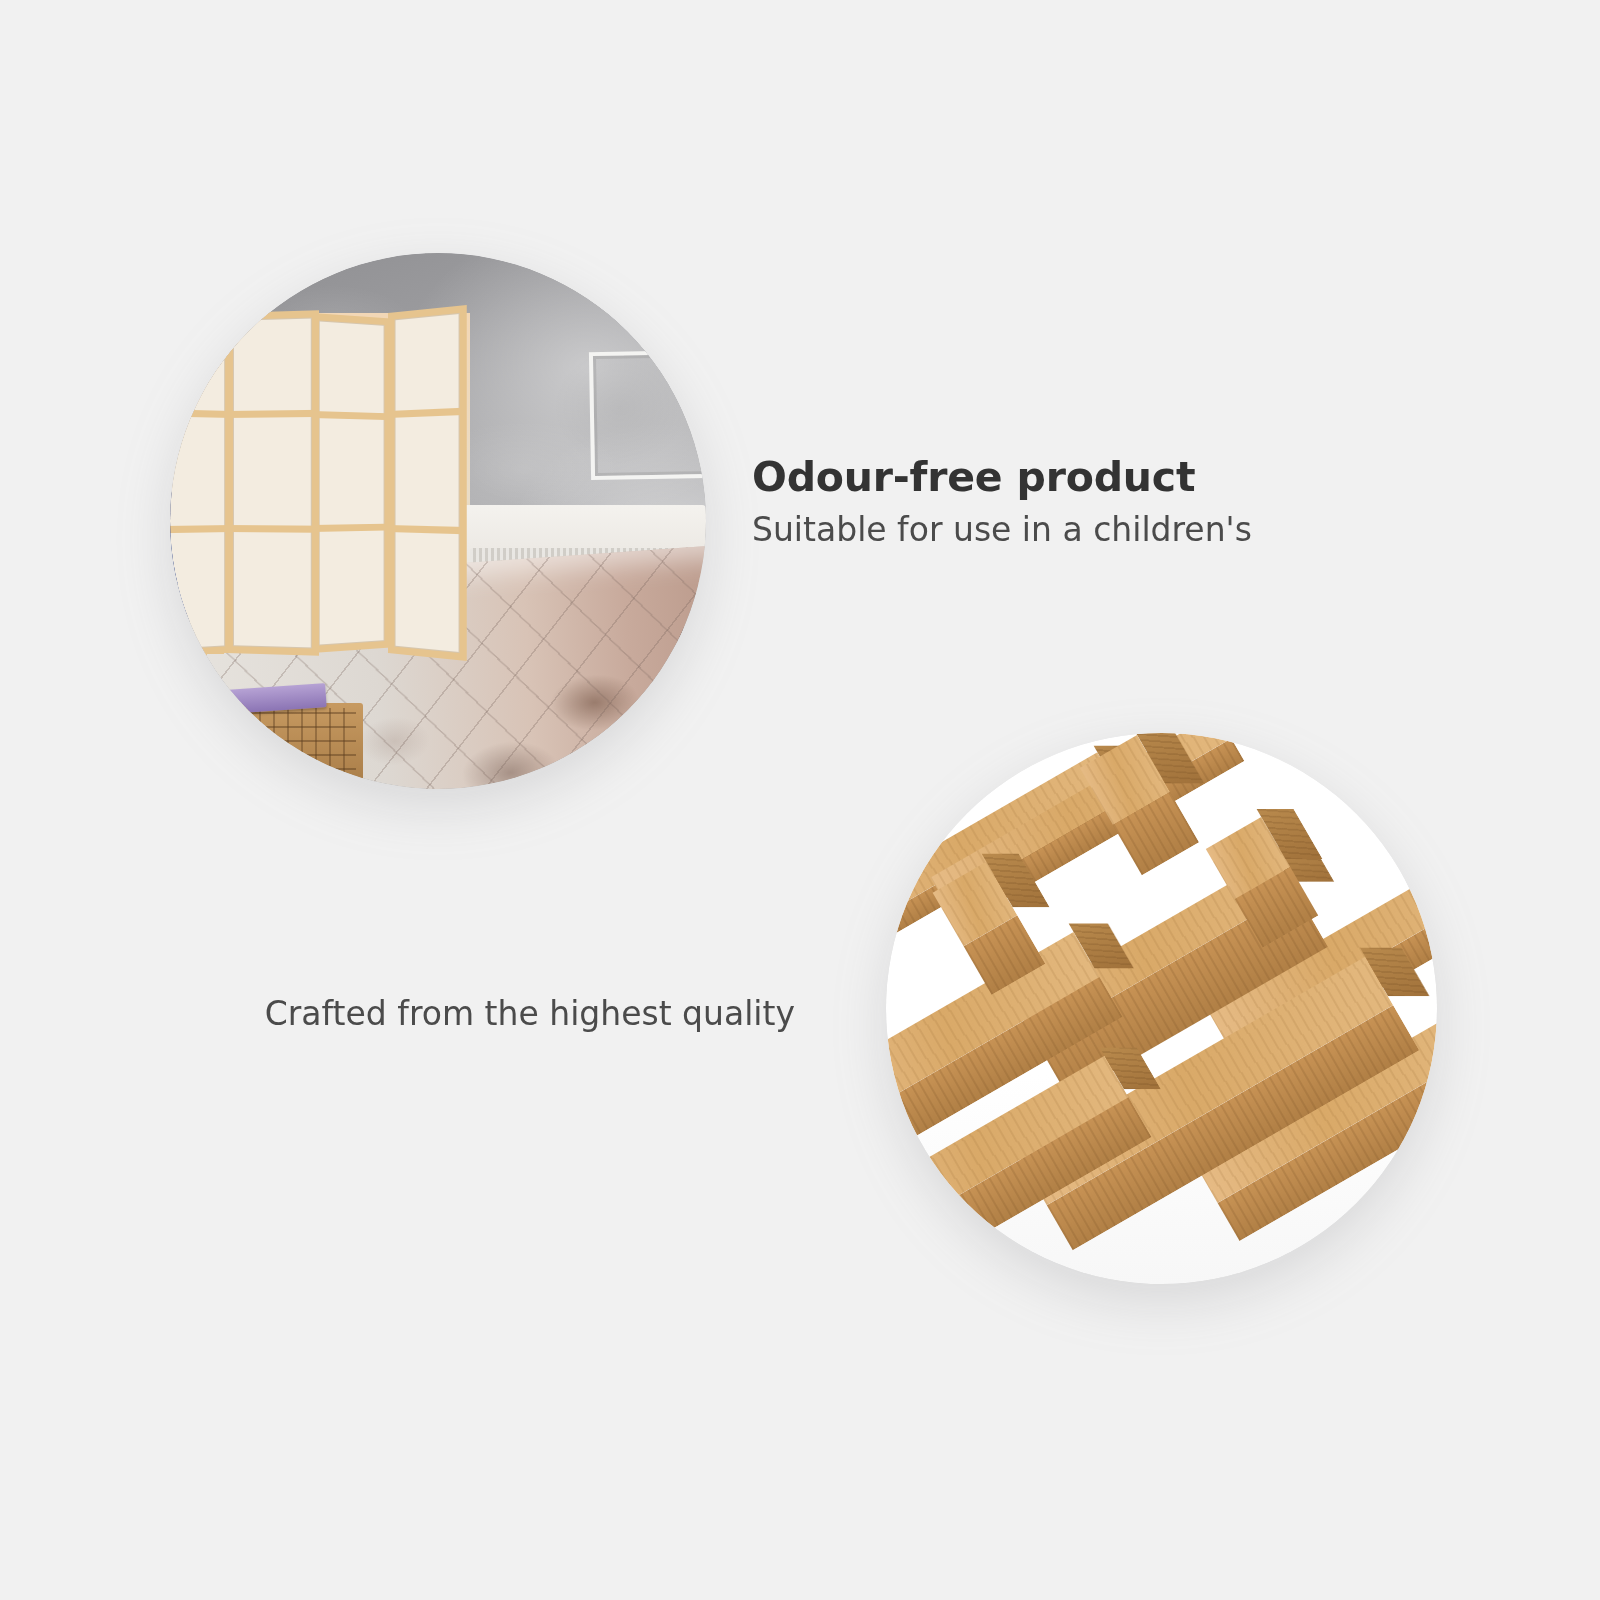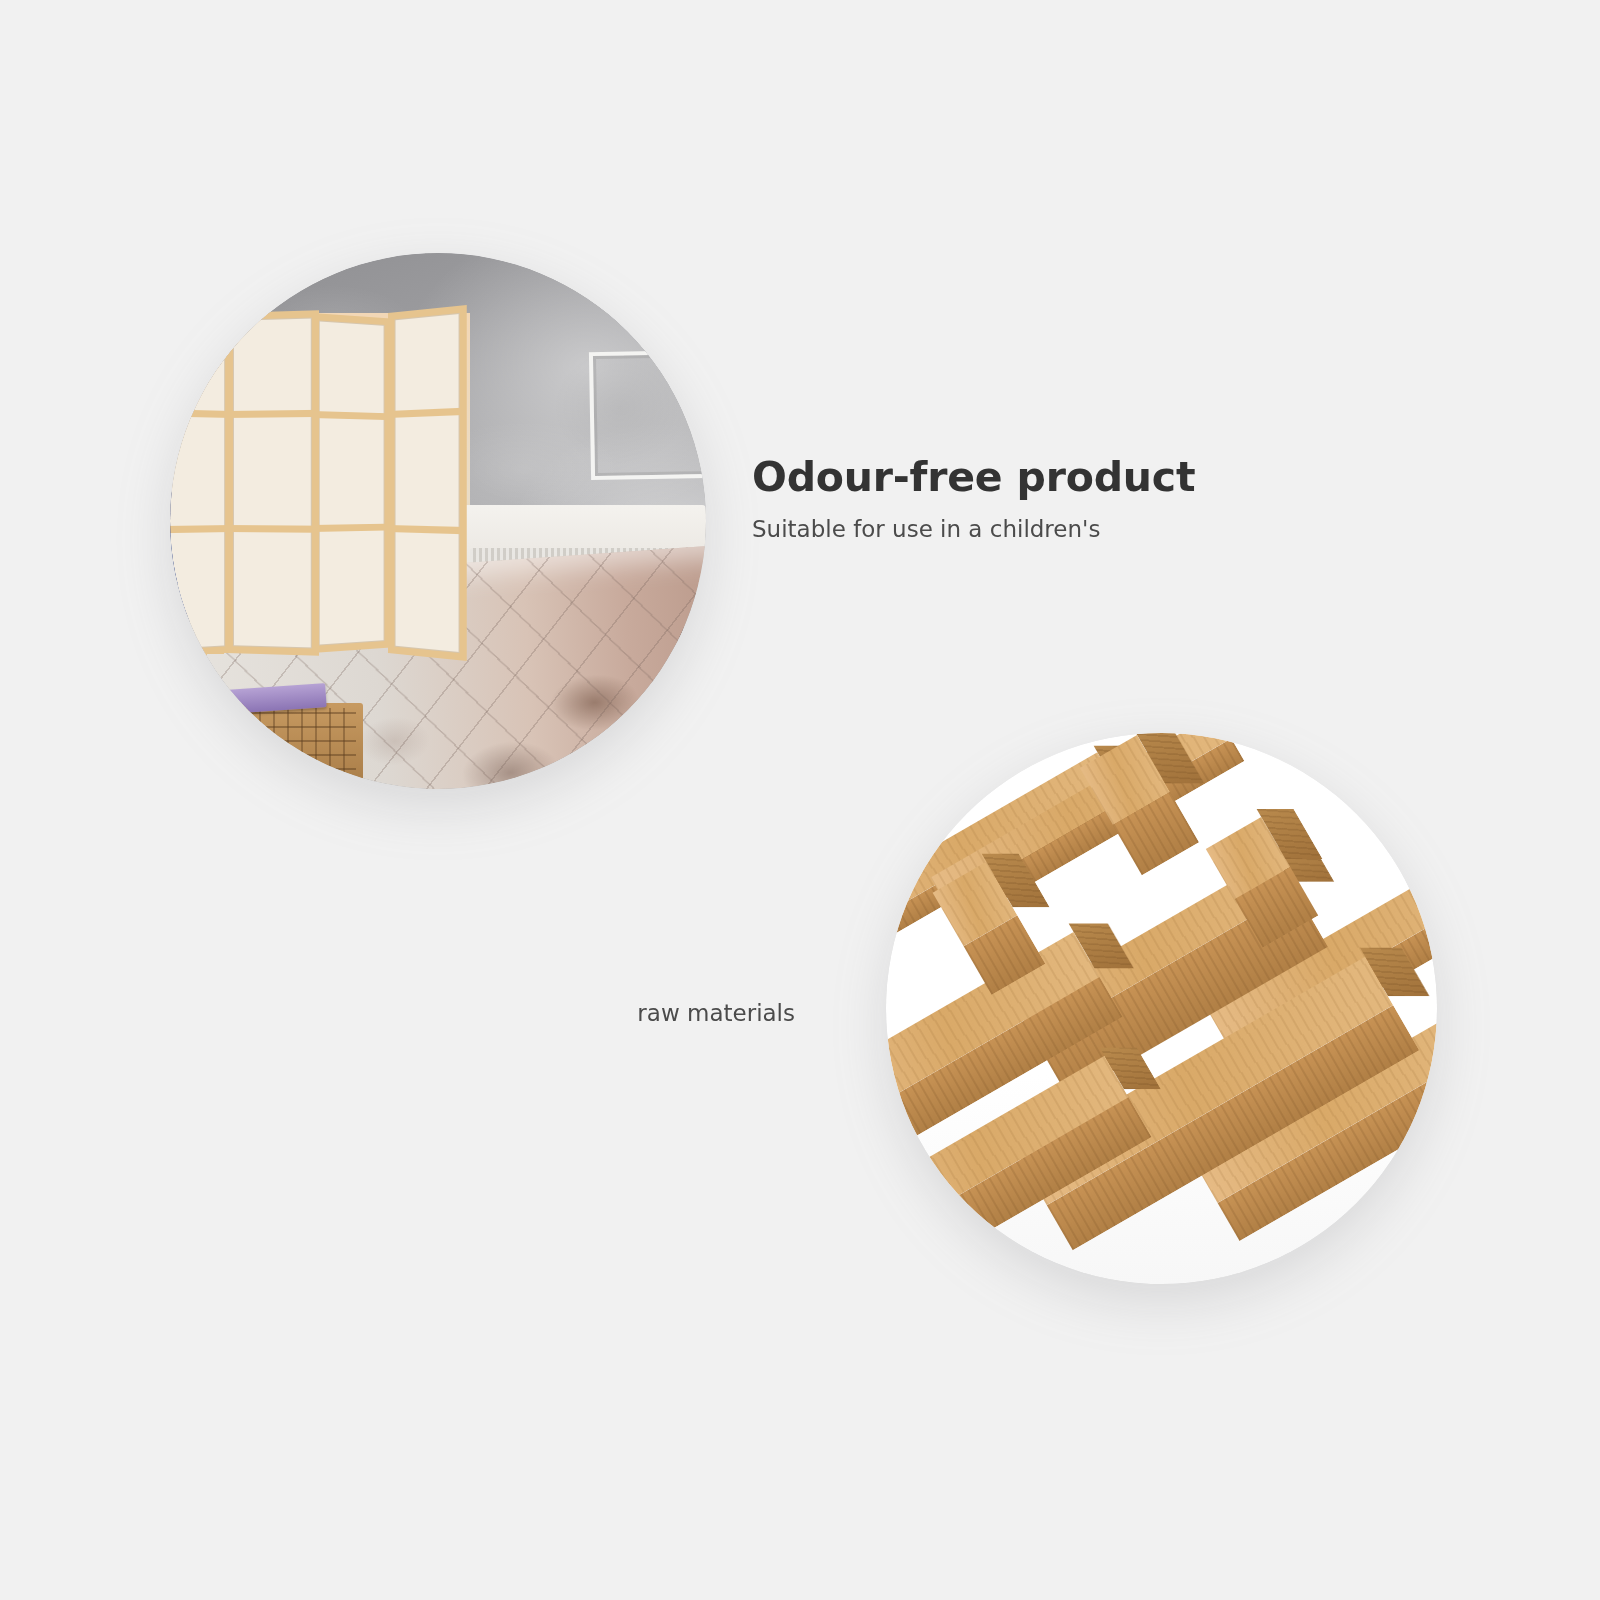--- a/index.html
+++ b/index.html
@@ -229,21 +229,21 @@
     font-weight: bold;
     font-size: 41px;
     line-height: 50px;
     color: #333333;
     letter-spacing: -0.2px;
     margin: 0 0 6px 0;
   }
   .feature-desc {
     font-family: "DejaVu Sans", sans-serif;
     font-weight: normal;
-    font-size: 23px;
+    font-size: 33px;
     line-height: 43px;
     color: #4b4b4b;
     margin: 0;
   }
 </style>
 </head>
 <body>
 
 <div class="canvas">
 
@@ -427,16 +427,16 @@
           <div class="top"></div>
           <div class="front" style="height:44px;"></div>
 
         </div>
 
       </div>
     </div>
   </div>
 
   <div class="feature-text" id="feature-solid">
-    <p class="feature-desc">raw materials</p>
+    <p class="feature-desc">Crafted from the highest quality</p>
   </div>
 
 </div>
 
 </body></html>

